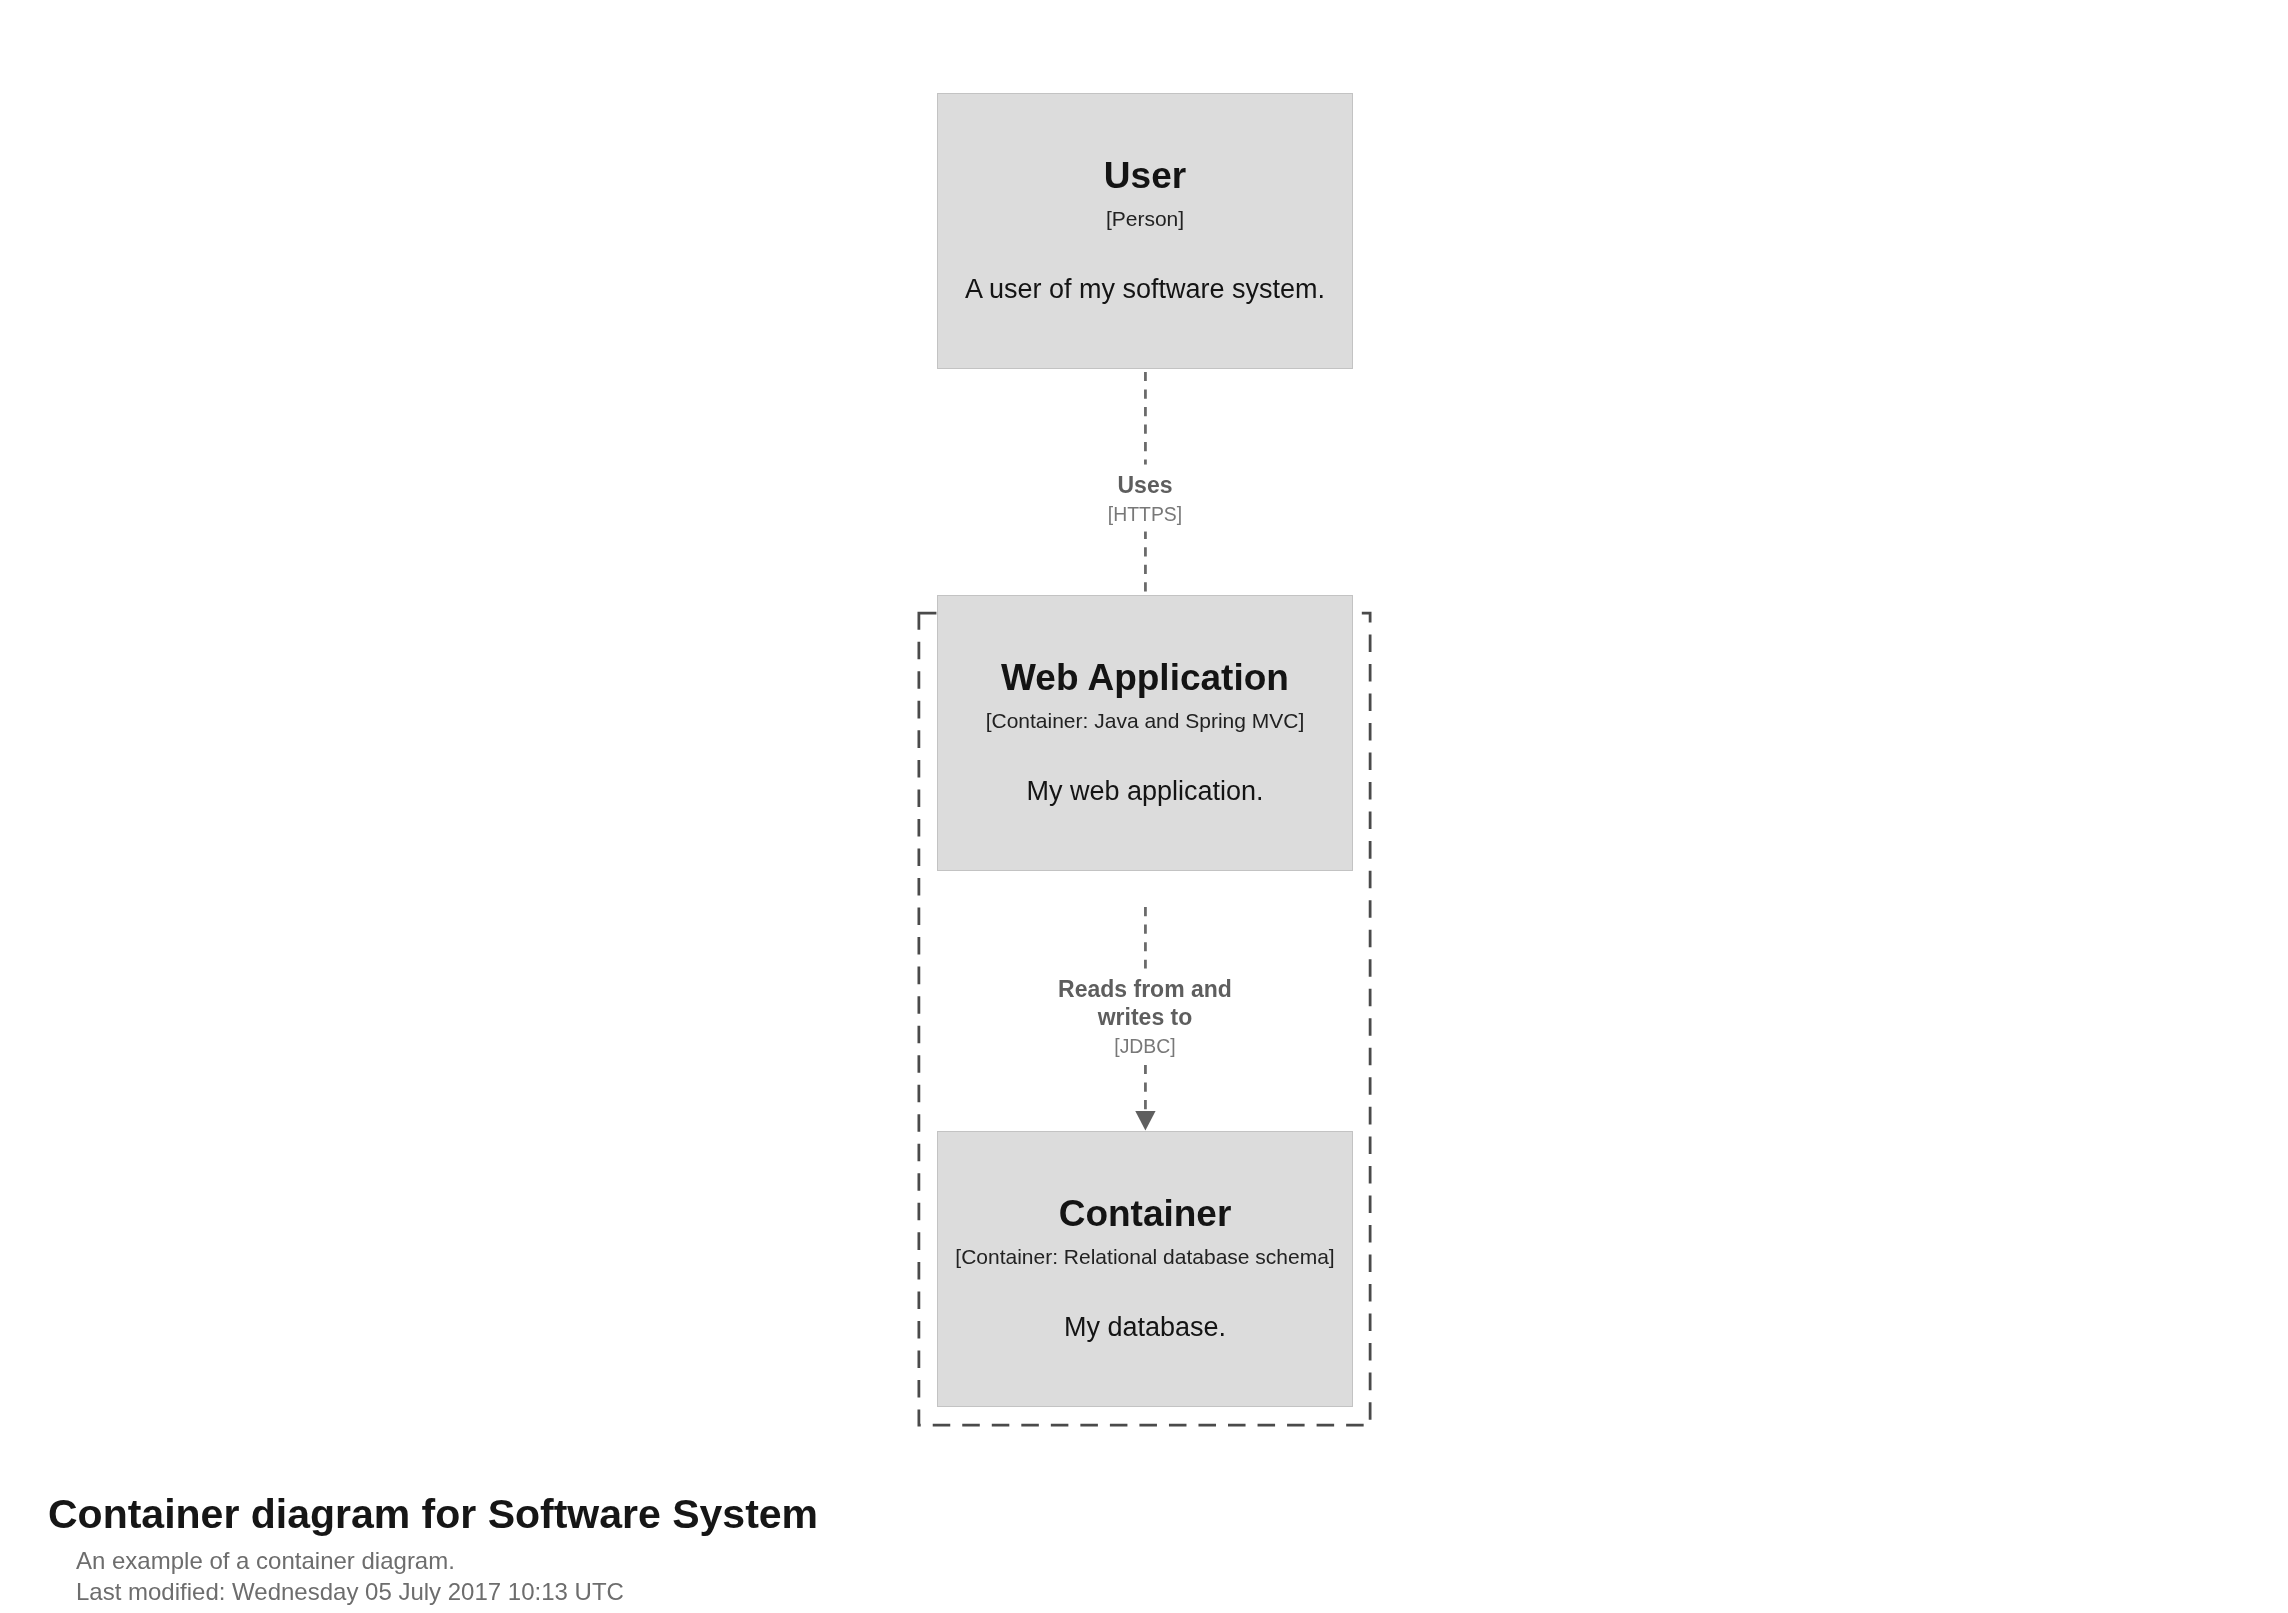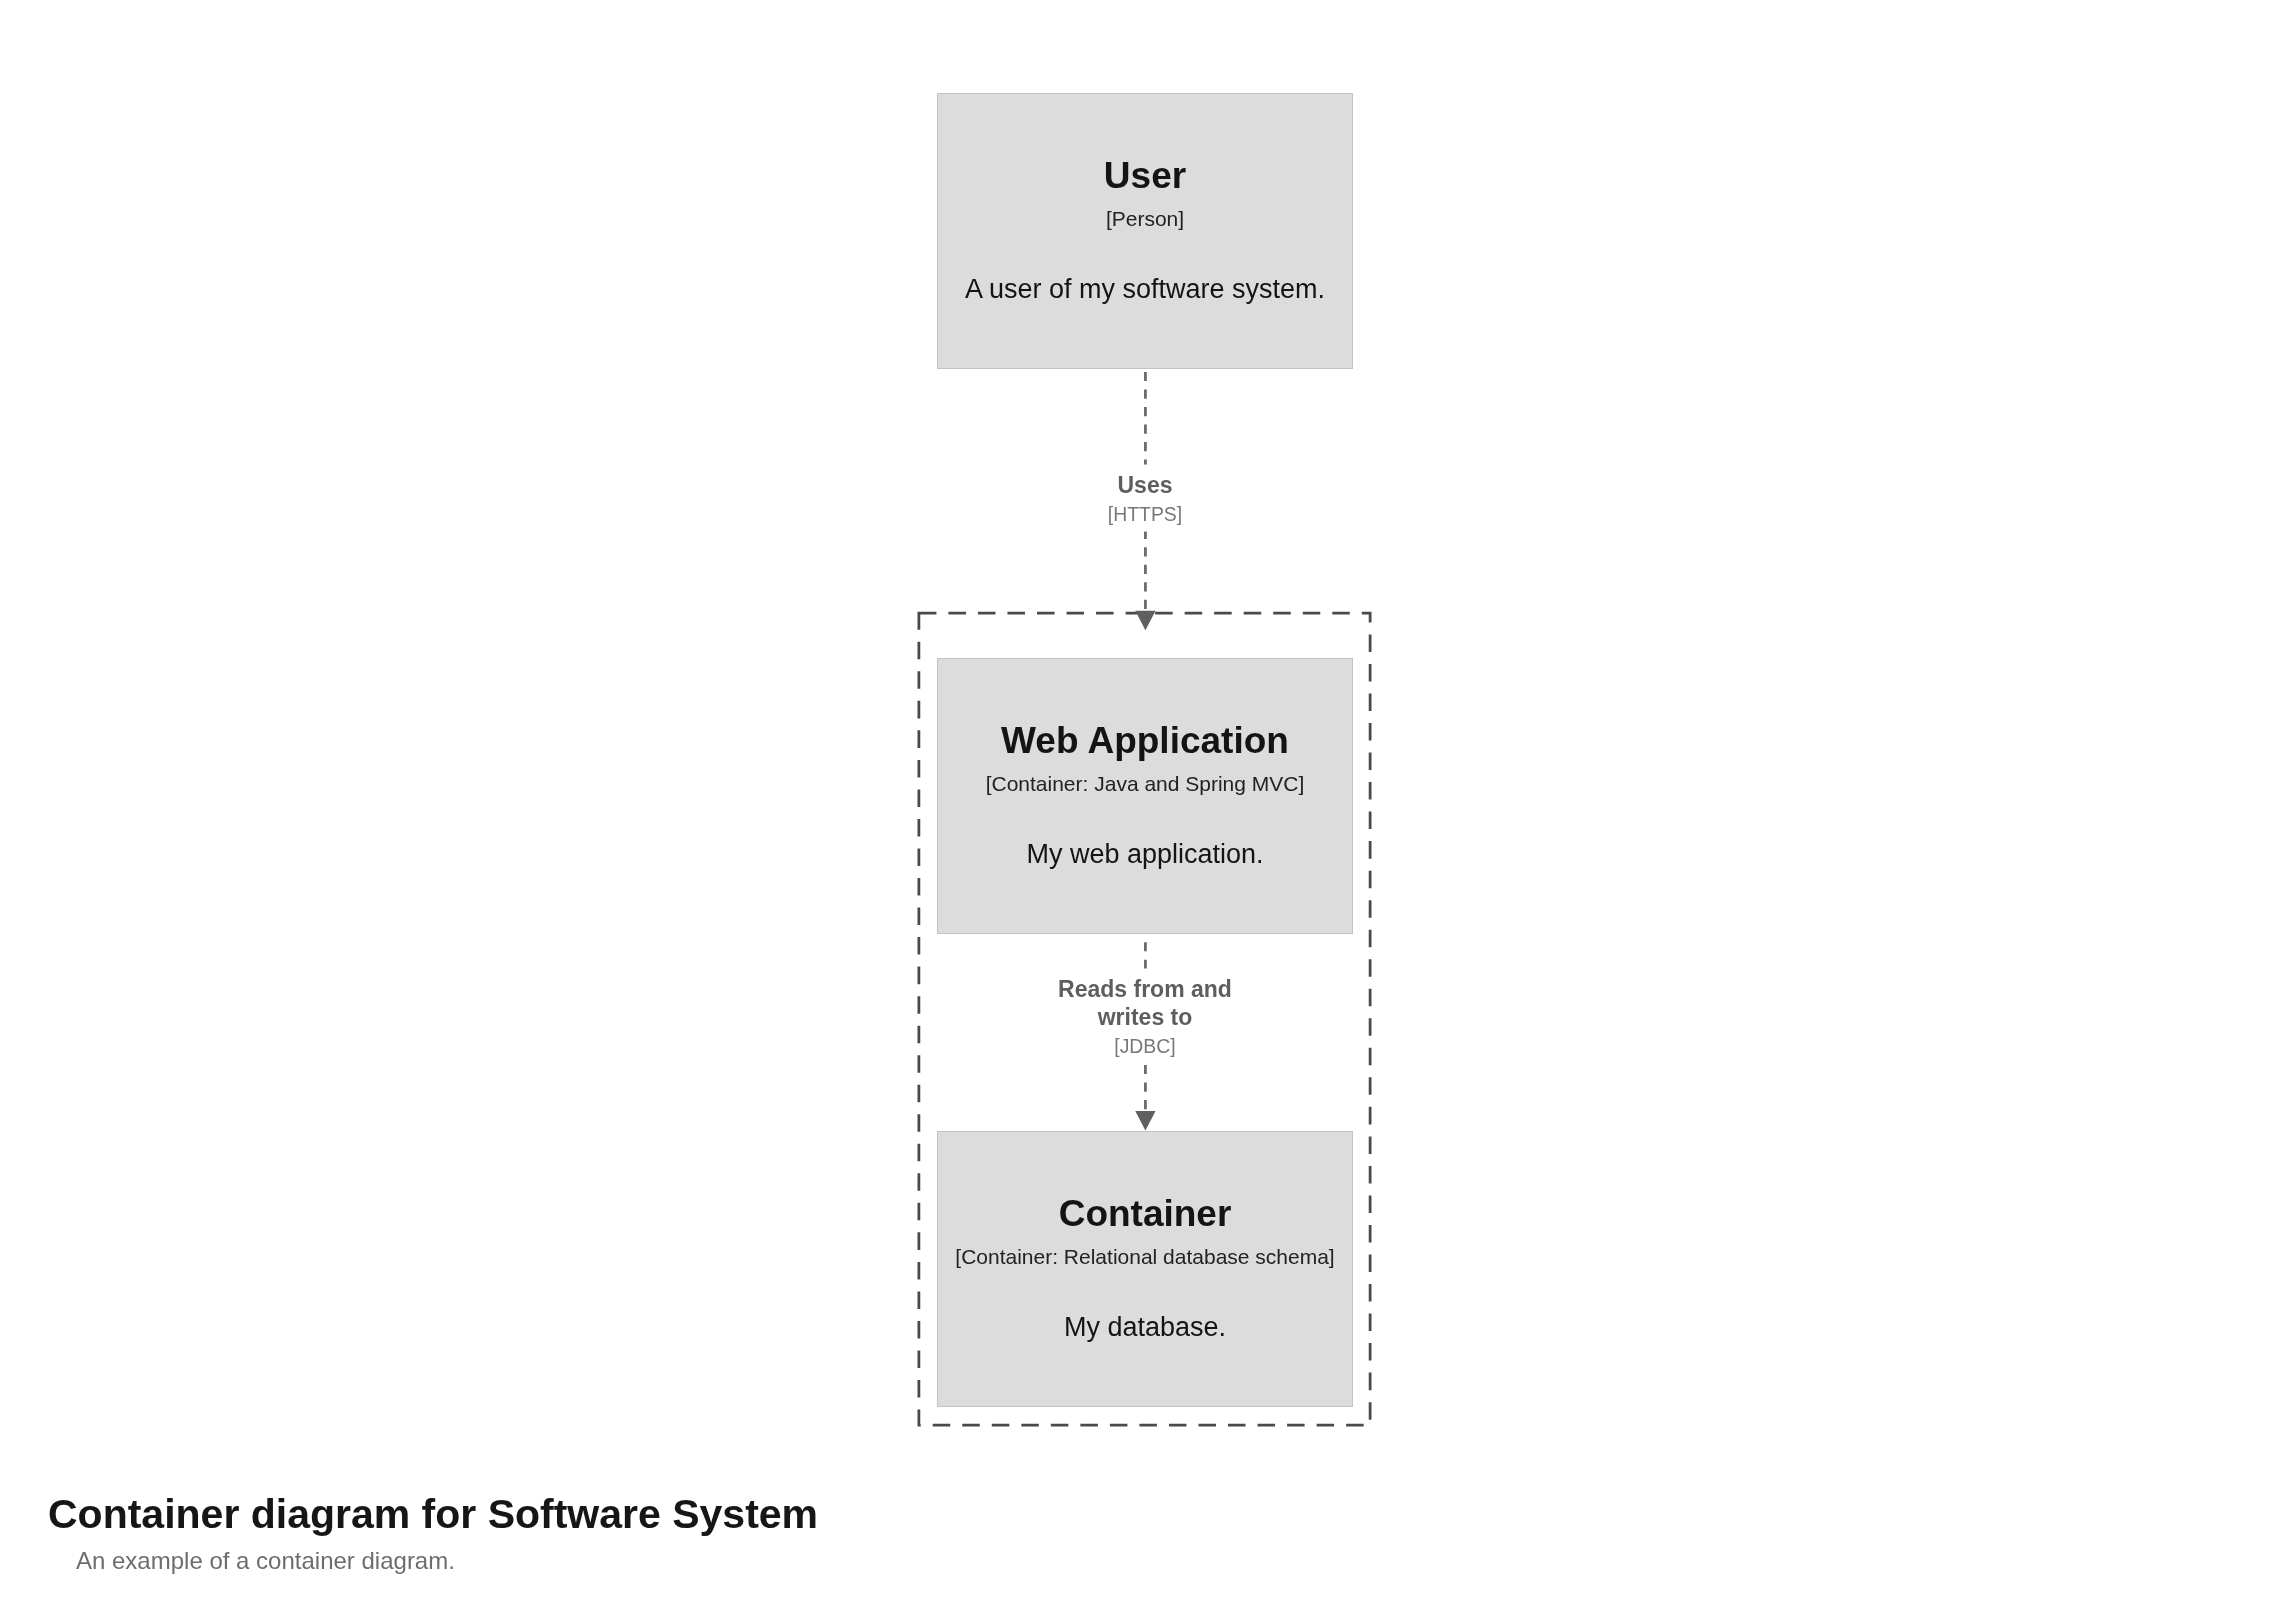--- a/index.html
+++ b/index.html
@@ -31,21 +31,21 @@
     border: 1.8px solid #c3c3c3;
     box-sizing: border-box;
     display: flex;
     flex-direction: column;
     align-items: center;
     justify-content: center;
     text-align: center;
     padding: 0 6px;
   }
   #el-user     { left: 937px; top: 93px; }
-  #el-webapp   { left: 937px; top: 658px; }
+  #el-webapp   { left: 937px; top: 595px; }
   #el-database { left: 937px; top: 1131px; }
 
   .el-name {
     font-size: 37px;
     font-weight: 700;
     color: #141414;
     line-height: 1.15;
   }
   .el-meta {
     font-size: 21px;
@@ -144,16 +144,17 @@
 
   <div class="element" id="el-database">
     <div class="el-name">Container</div>
     <div class="el-meta">[Container: Relational database schema]</div>
     <div class="el-desc">My database.</div>
   </div>
 
   <div class="footer">
     <h1 class="footer-title">Container diagram for Software System</h1>
     <div class="footer-subtitle">An example of a container diagram.</div>
+    <div class="footer-modified">Last modified: Wednesday 05 July 2017 10:13 UTC</div>
   </div>
 
 </div>
 
 
 </body></html>

